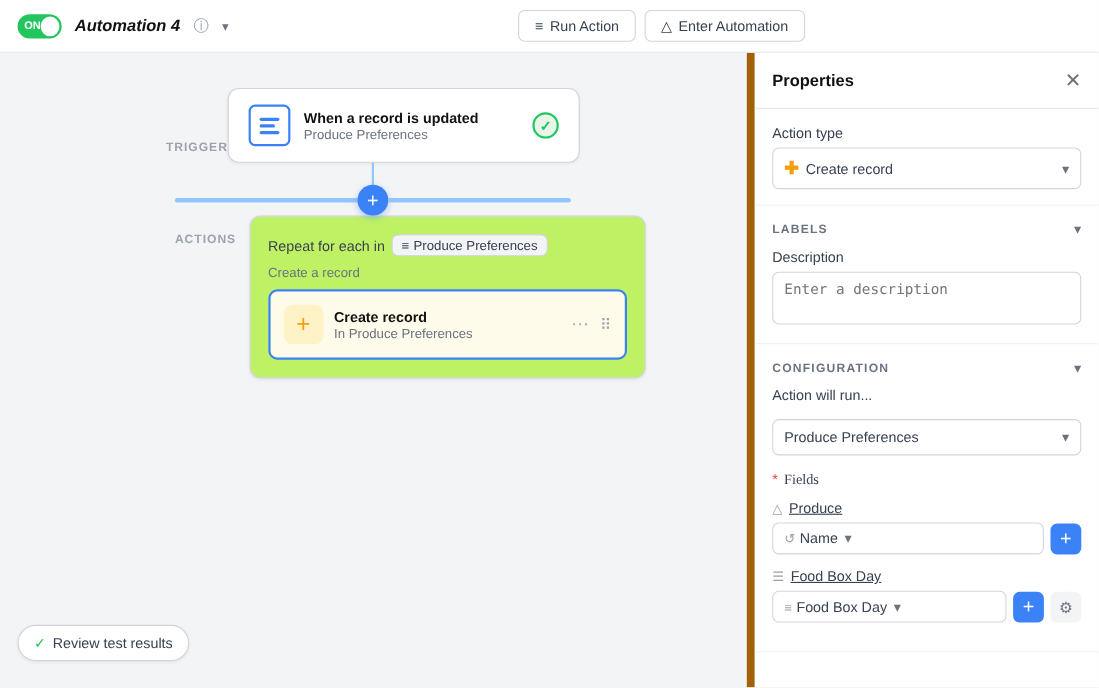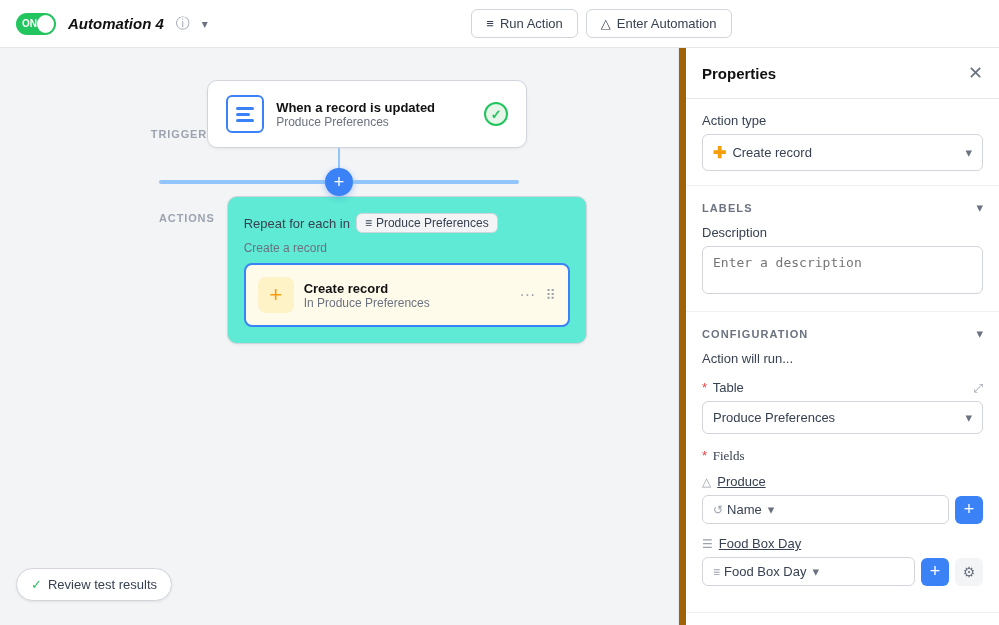--- a/index.html
+++ b/index.html
@@ -60,21 +60,21 @@
       display: flex; align-items: center; justify-content: center;
       color: #fff; font-size: 18px; font-weight: 300; cursor: pointer;
       box-shadow: 0 2px 6px rgba(59,130,246,0.4);
     }
 
     
     .actions-section { display: flex; flex-direction: column; align-items: center; width: 100%; }
 
     
     .repeat-group {
-      background: #5eead4; border: 1px solid #d1d5db; border-radius: 10px;
+      background: #bef264; border: 1px solid #d1d5db; border-radius: 10px;
       width: 360px; padding: 16px; box-shadow: 0 1px 3px rgba(0,0,0,0.06);
     }
     .repeat-header { display: flex; align-items: center; gap: 6px; margin-bottom: 8px; }
     .repeat-title { font-size: 13px; font-weight: 500; color: #374151; }
     .repeat-badge {
       display: flex; align-items: center; gap: 4px;
       background: #f3f4f6; border: 1px solid #d1d5db; border-radius: 6px;
       padding: 2px 8px; font-size: 12px; color: #374151;
     }
     .create-record-label { font-size: 12px; color: #6b7280; margin-bottom: 8px; }
@@ -299,27 +299,20 @@
 
     <div class="panel-section">
       <div class="section-header">
         <span class="section-title">CONFIGURATION</span>
         <span style="color:#6b7280; cursor:pointer;">▾</span>
       </div>
 
       <div class="field-label">Action will run...</div>
 
       <div style="margin-top:14px;">
-        <div class="table-row-header">
-          <div>
-            <span style="color:#ef4444; margin-right:2px;">*</span>
-            <span class="field-label" style="display:inline;">Table</span>
-          </div>
-          <span class="expand-icon">⤢</span>
-        </div>
         <div class="select-box">
           <span>Produce Preferences</span>
           <span style="color:#6b7280;">▾</span>
         </div>
       </div>
 
       <div style="margin-top:14px;">
         <div style="margin-bottom:10px;">
           <span style="color:#ef4444; margin-right:2px;">*</span>
           <span class="field-label" style="display:inline;font-family:Liberation Serif, serif;">Fields</span>

